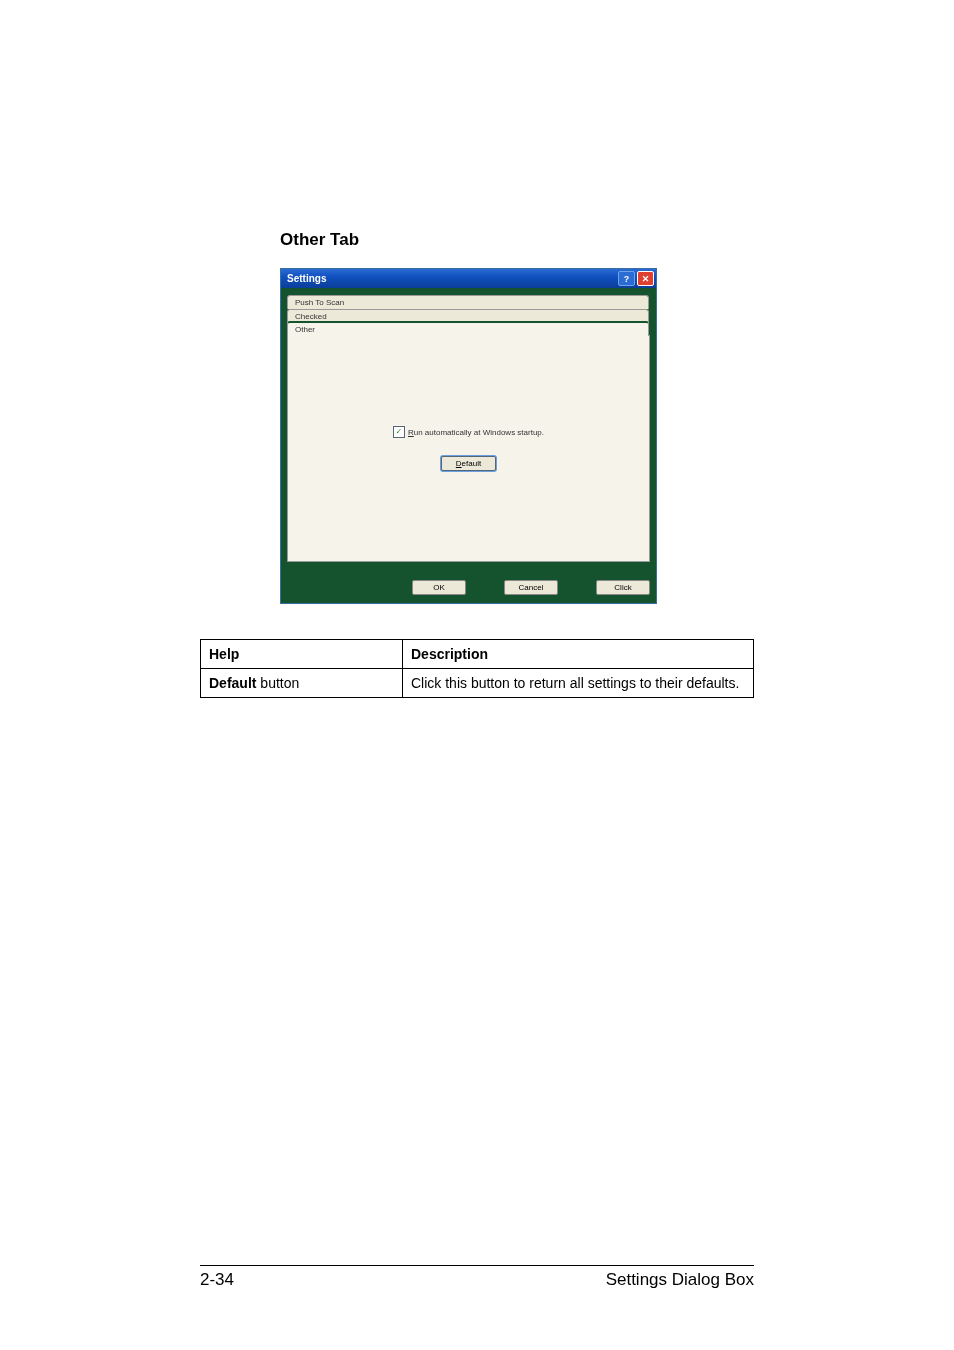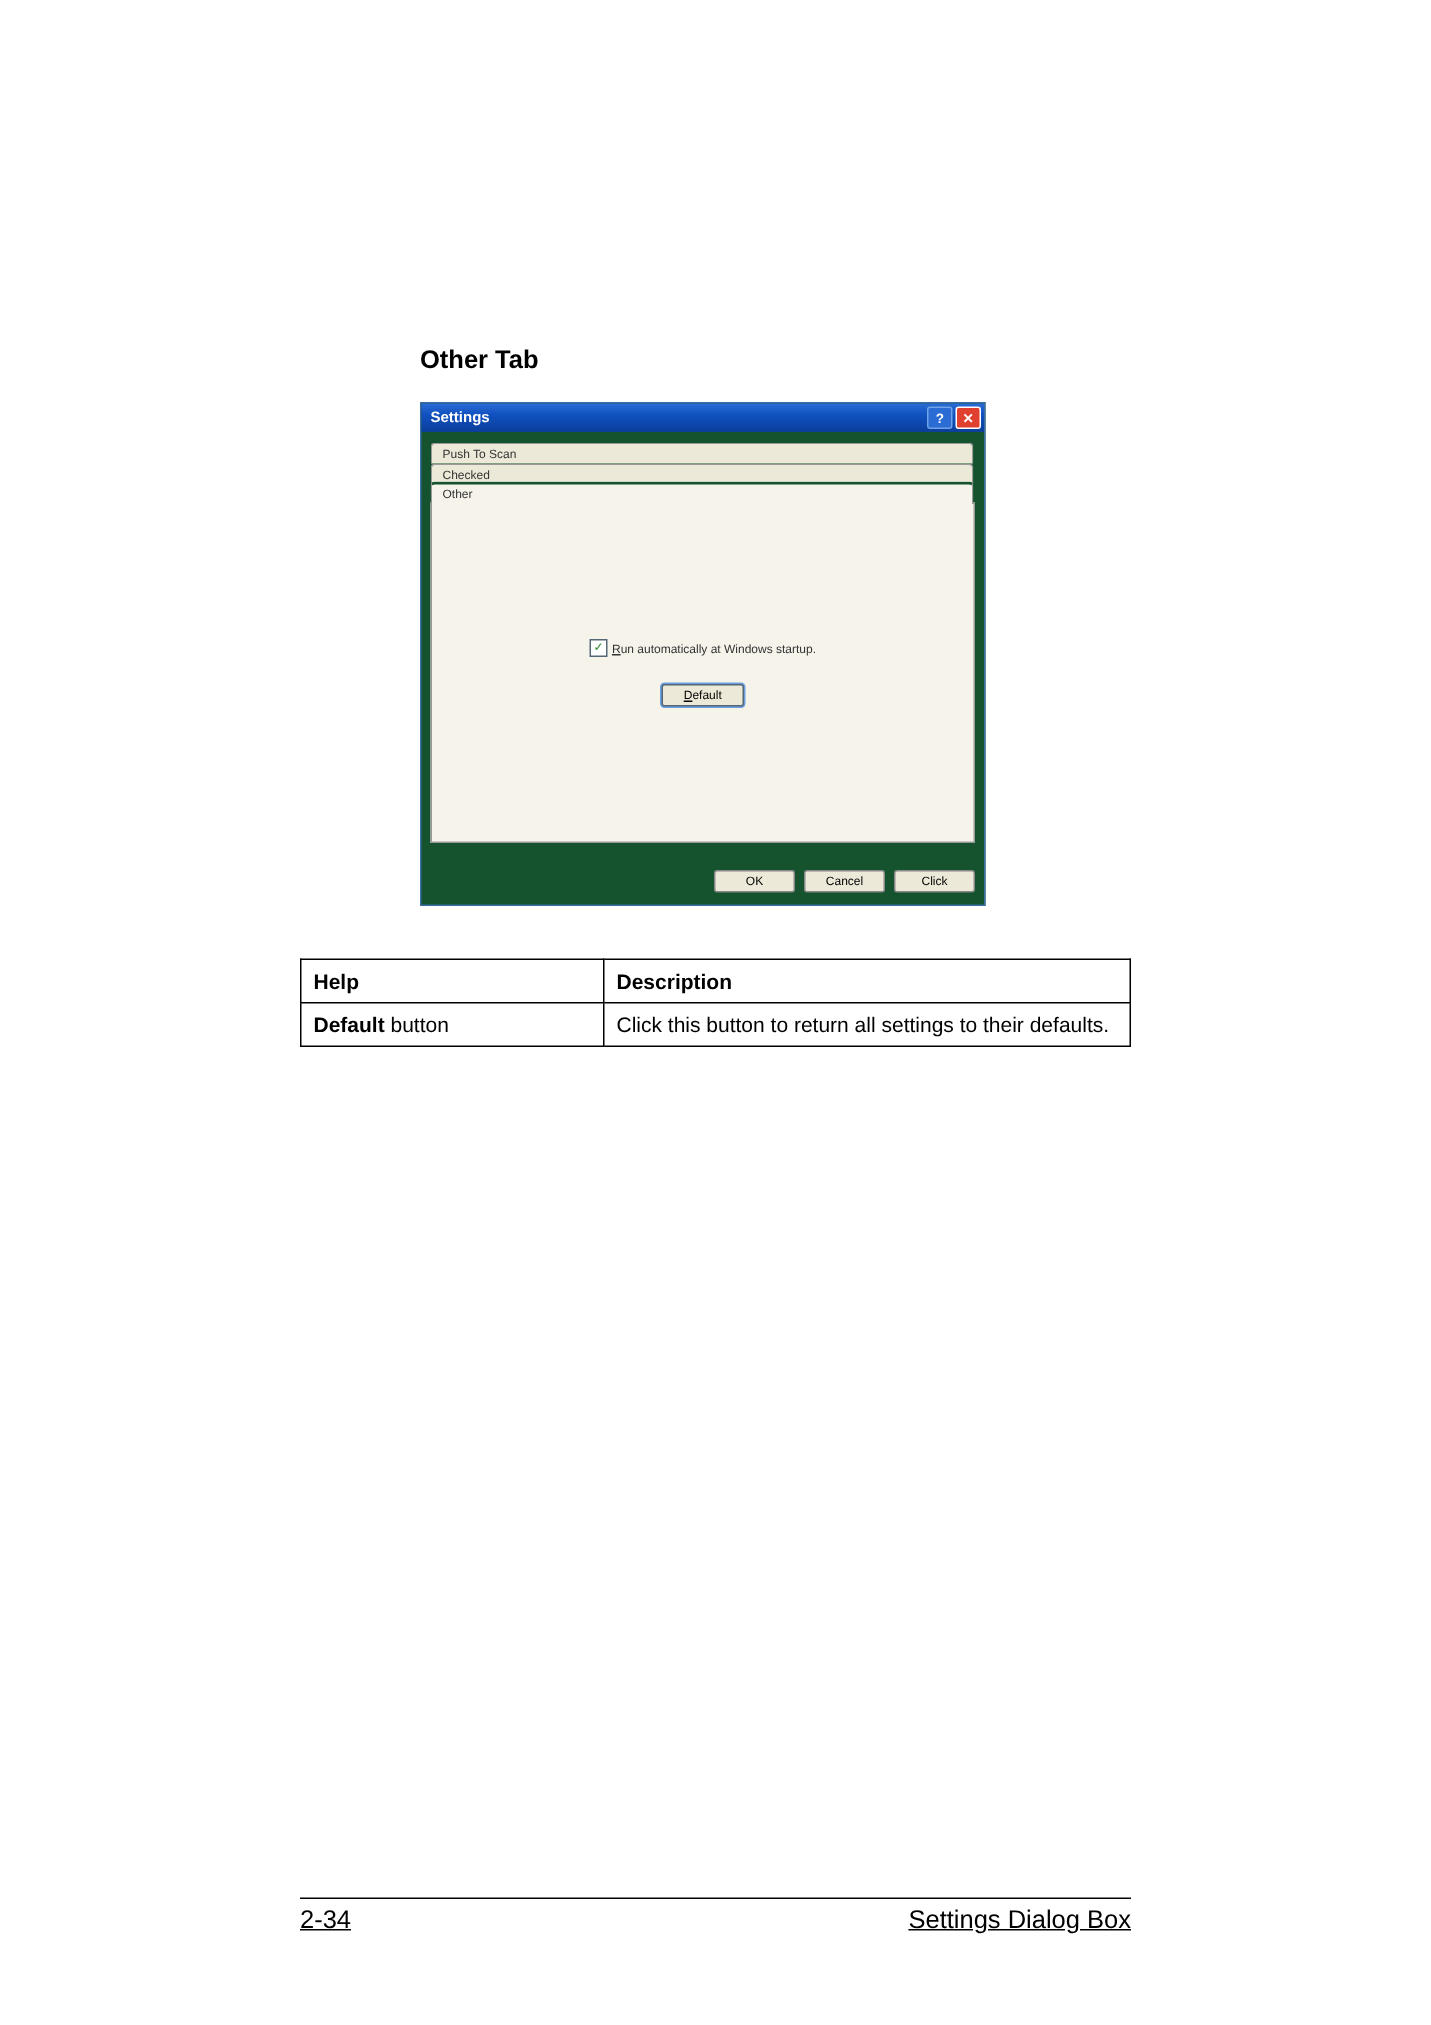--- a/index.html
+++ b/index.html
@@ -134,20 +134,21 @@
     padding: 8px 6px 8px 6px;
   }
   .bottom-btn {
     border: 1px solid #888;
     border-radius: 2px;
     background: #ece9d8;
     font-size: 8px;
     padding: 2px 0;
     text-align: center;
     width: 52px;
+    margin-left: 32px;
   }
 
   
   table.desc {
     border-collapse: collapse;
     width: 100%;
     font-size: 14px;
   }
   table.desc th, table.desc td {
     border: 1px solid #000;
@@ -168,21 +169,20 @@
     right: 200px;
   }
   .footer-line {
     border-top: 1px solid #000;
     margin-bottom: 4px;
   }
   .footer-row {
     display: flex;
     justify-content: space-between;
     font-size: 17px;
-    text-decoration: underline;
   }
 </style>
 </head>
 <body>
 
 <div class="page">
 
   <div class="heading">Other Tab</div>
 
   <div class="dialog-wrap">

